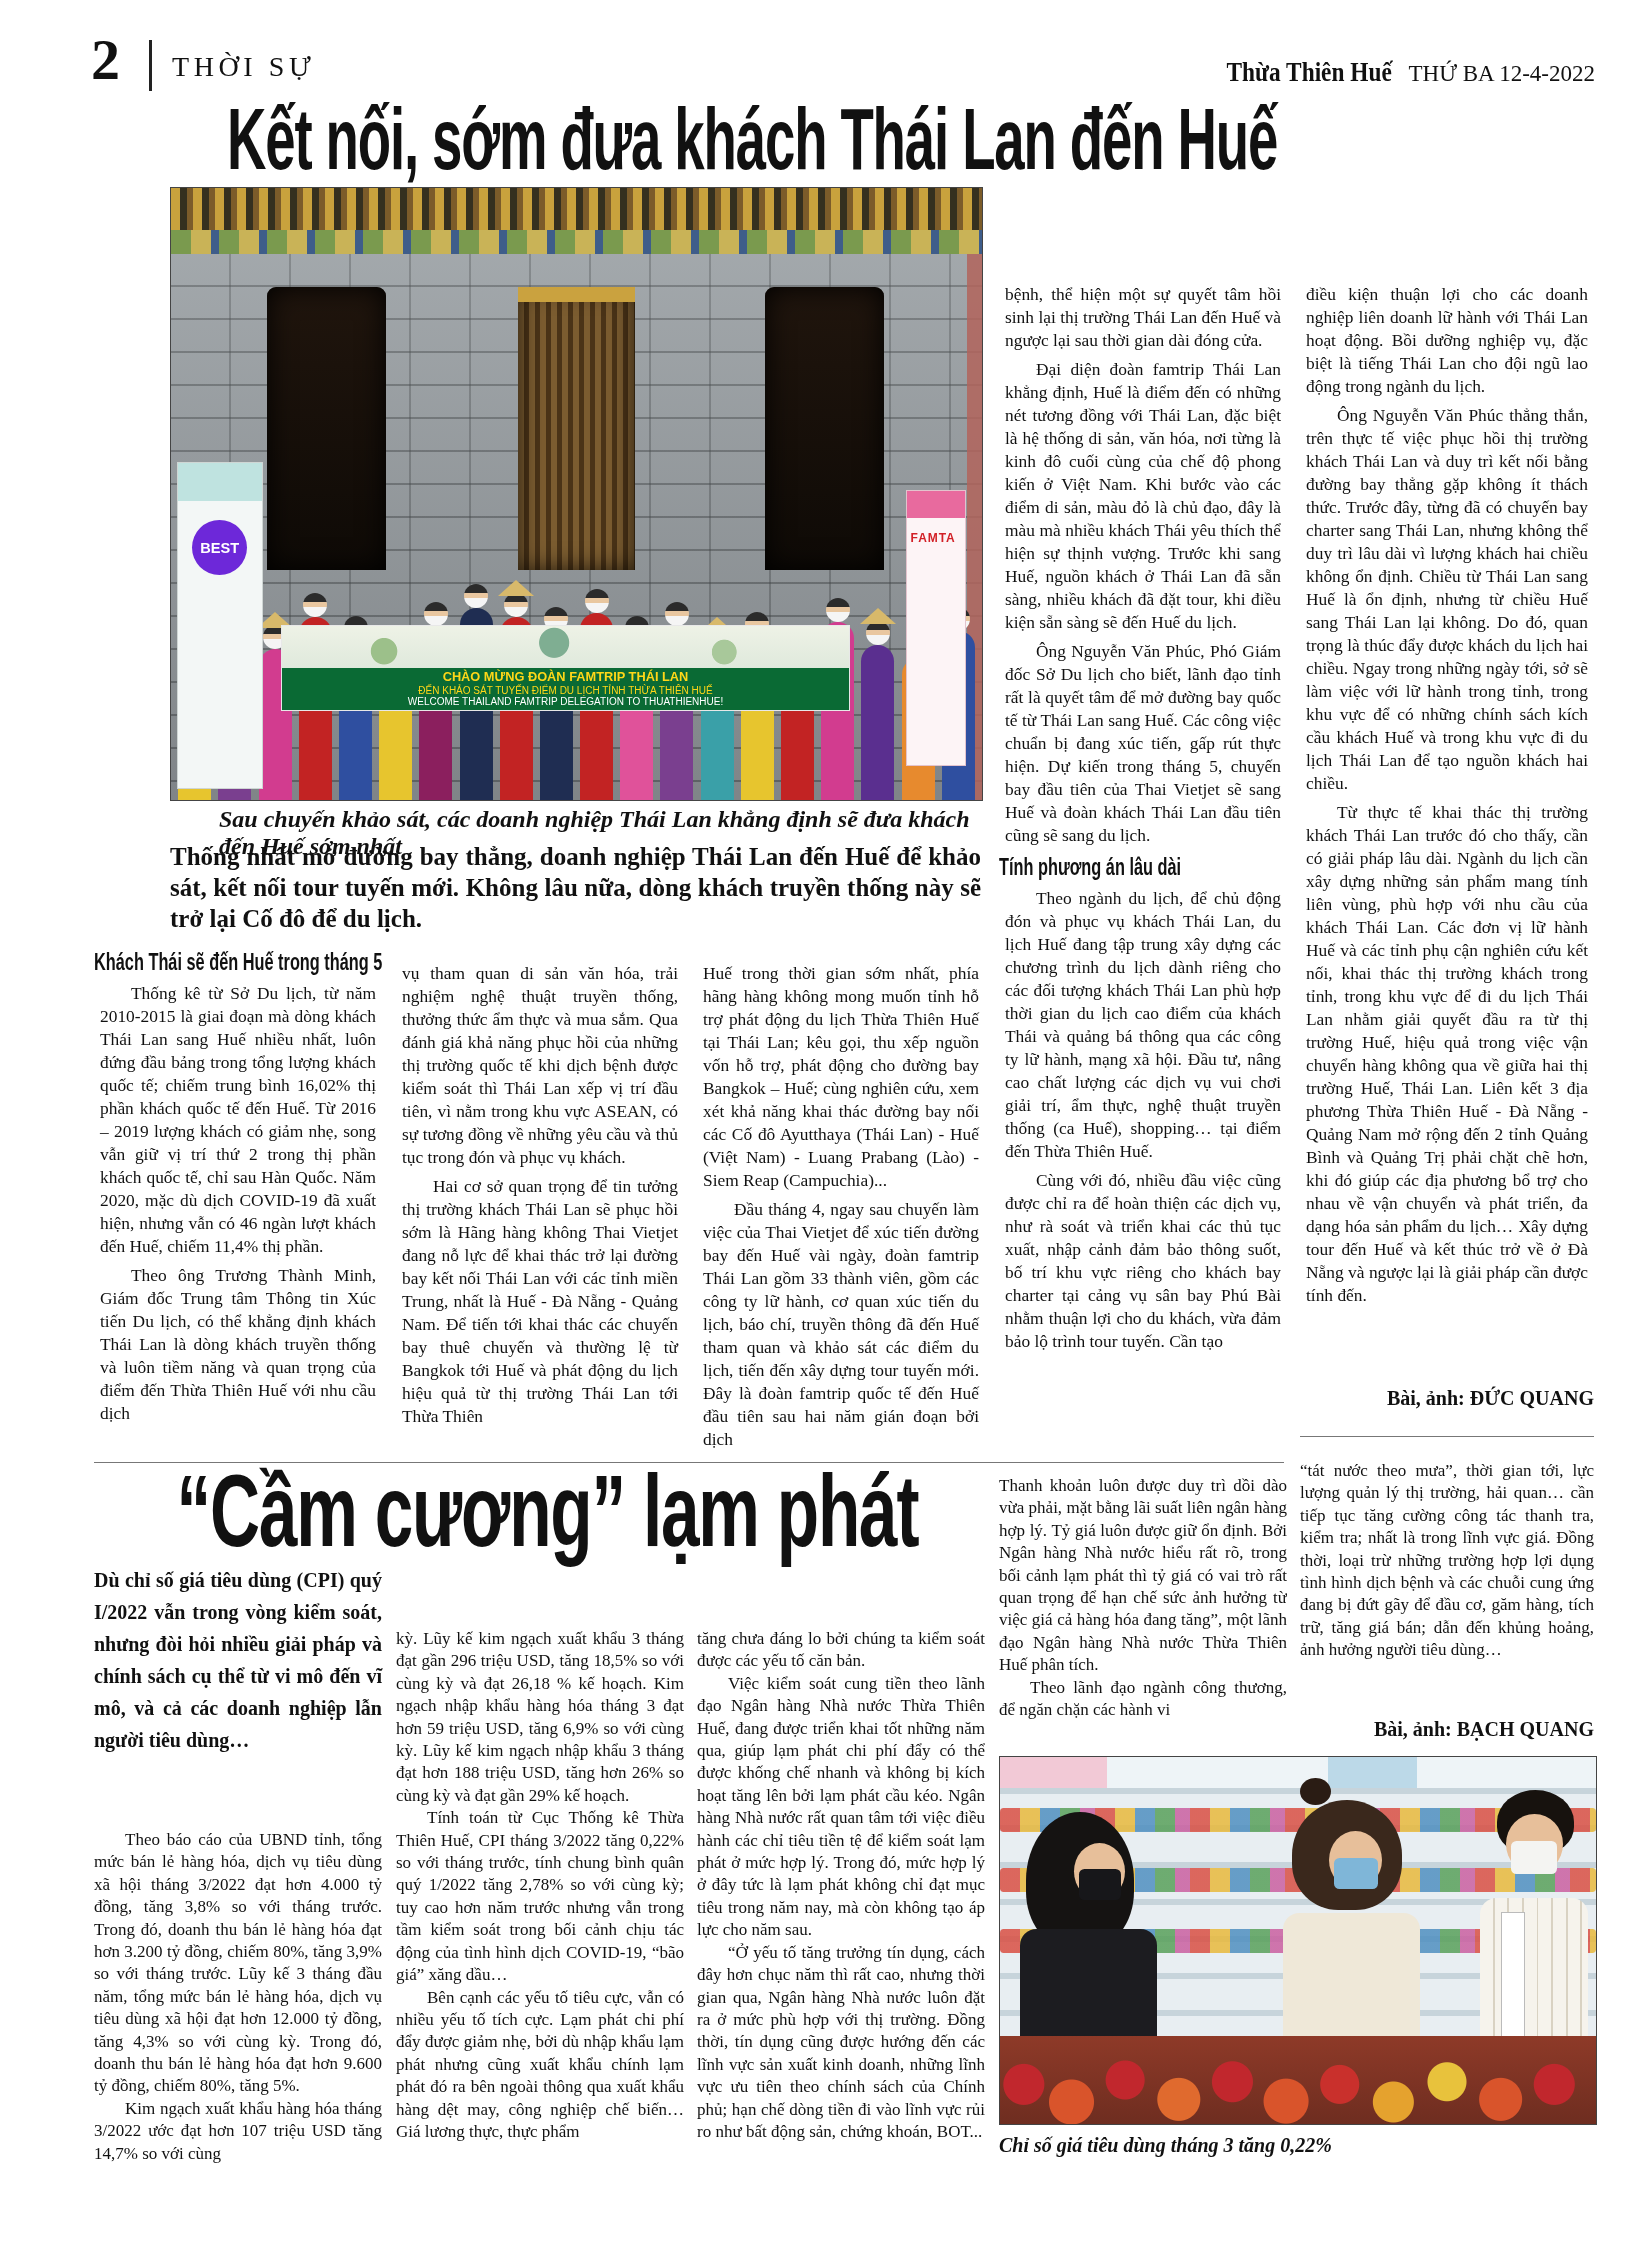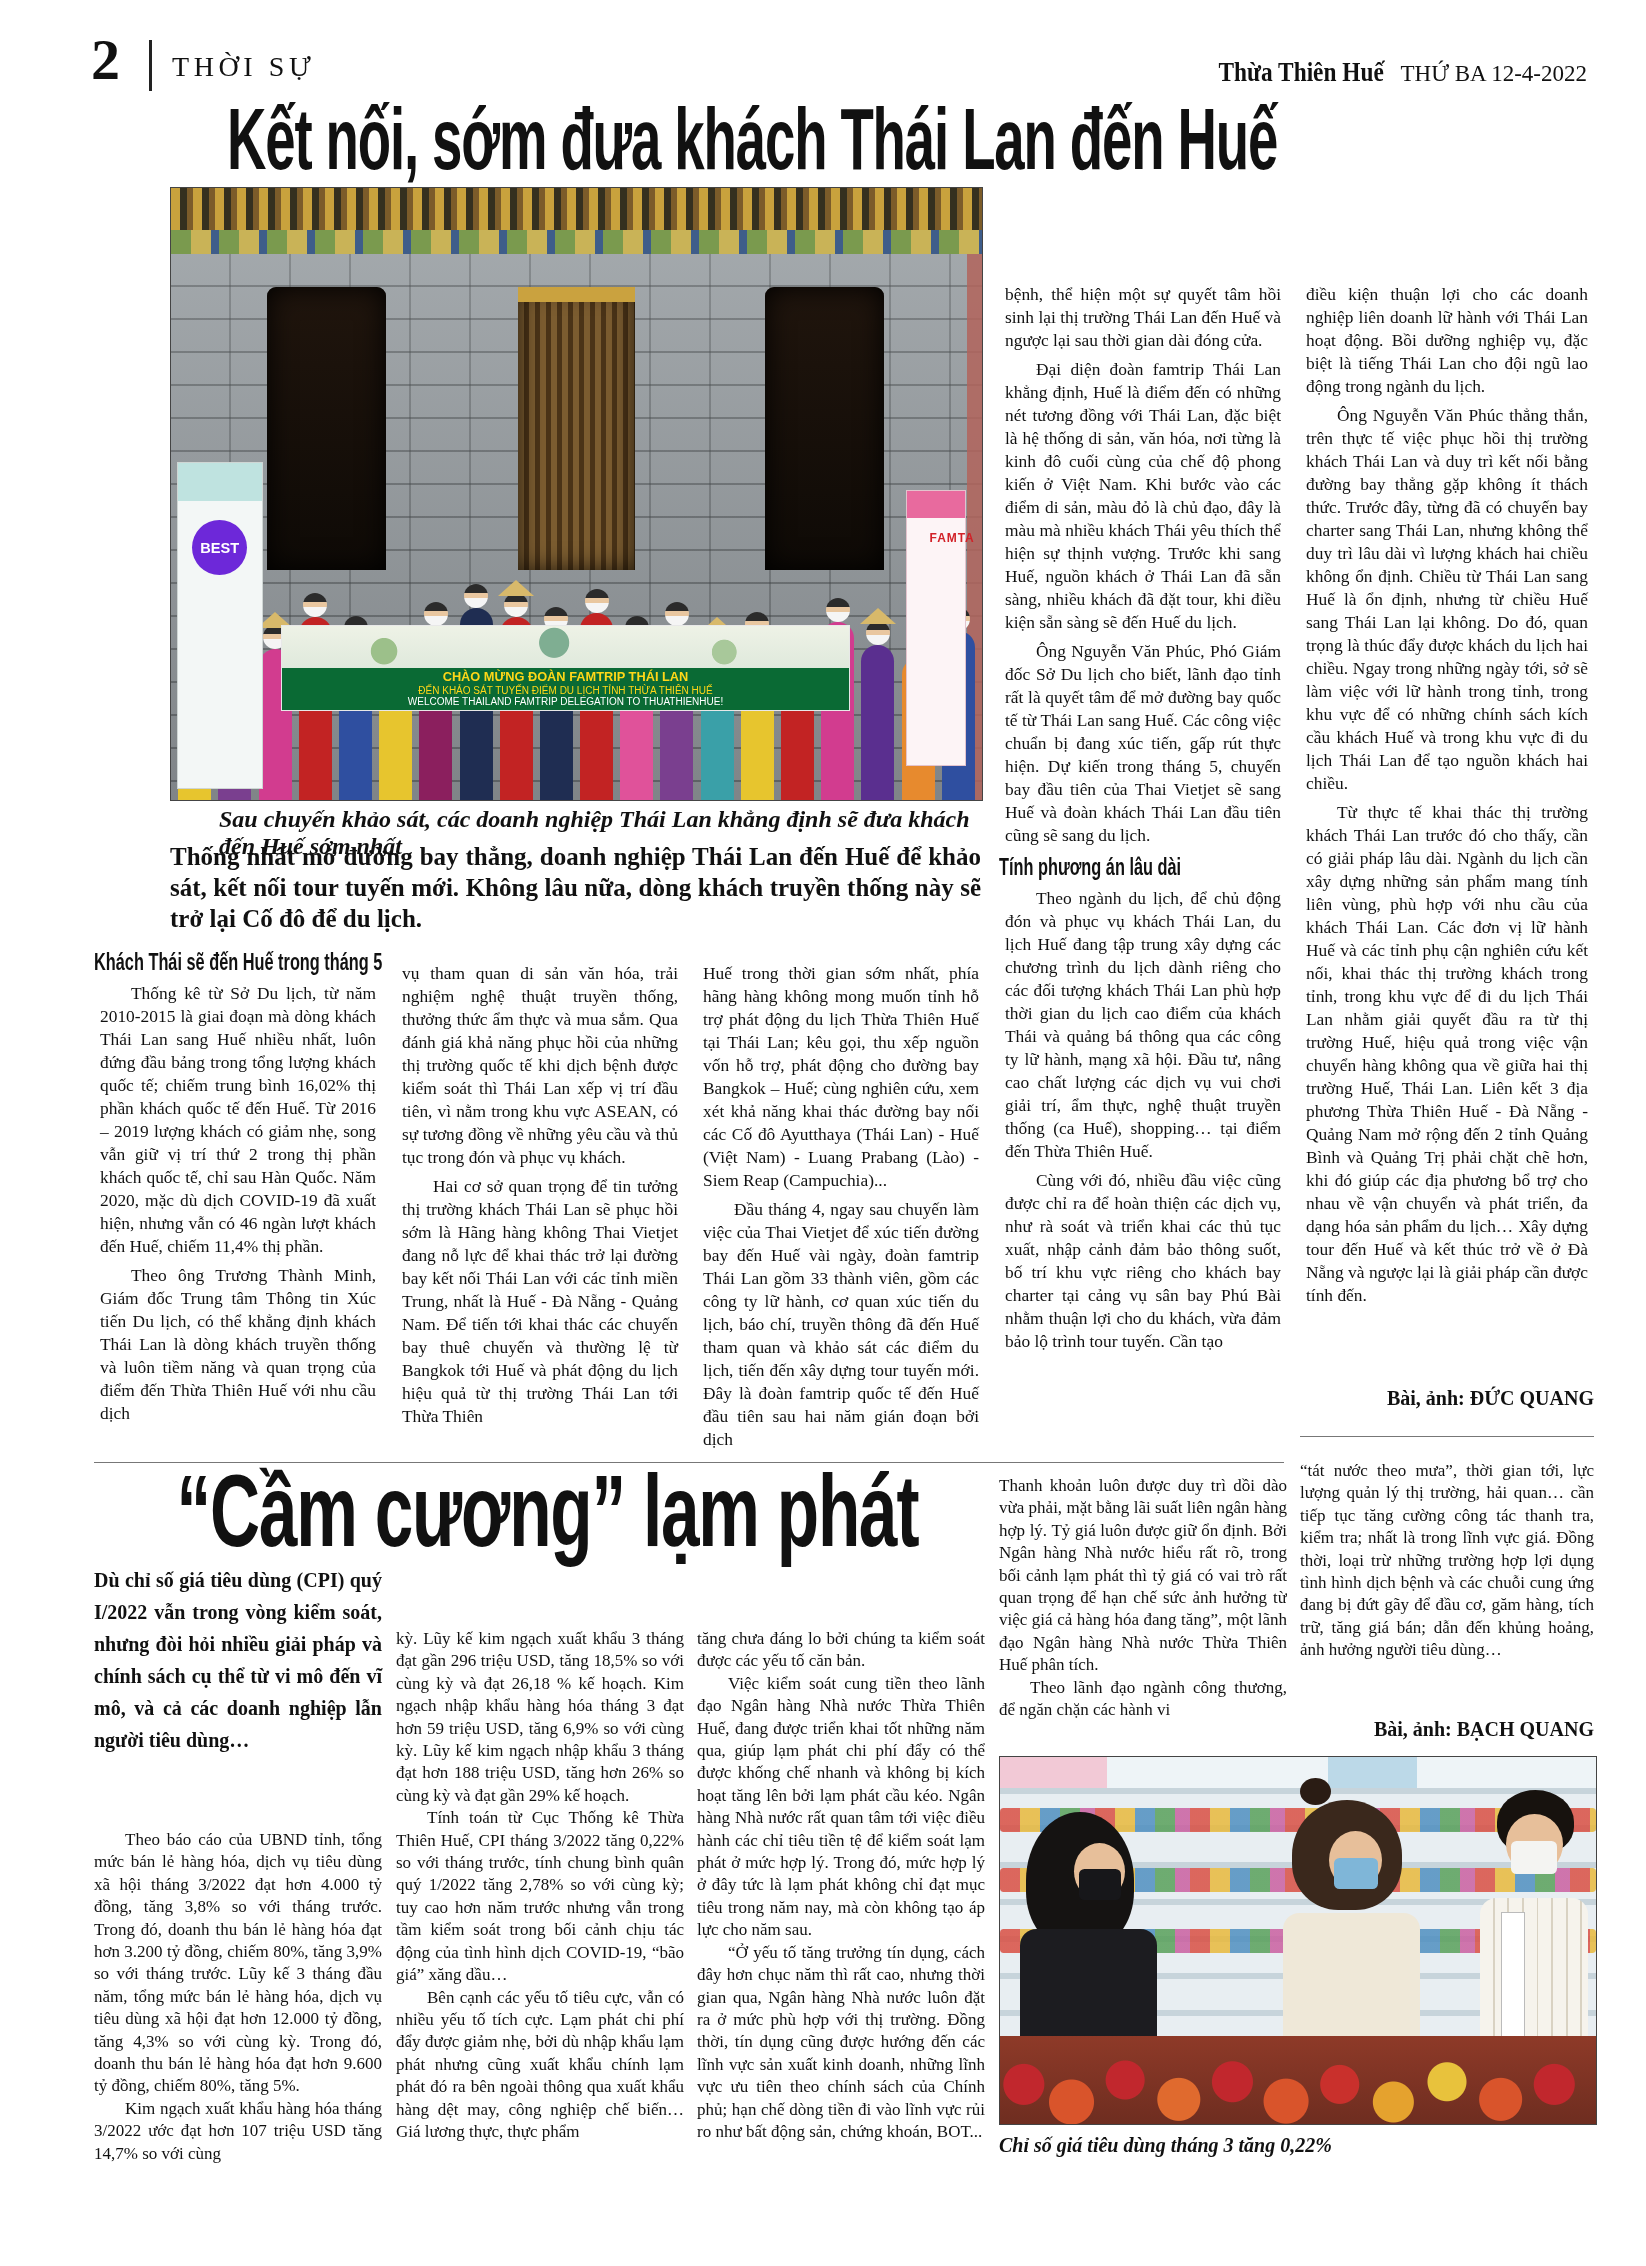--- a/index.html
+++ b/index.html
@@ -4,21 +4,21 @@
 <style>
   html,body{margin:0;padding:0;background:#ffffff;}
   #page{position:relative;width:1647px;height:2267px;background:#ffffff;overflow:hidden;
         font-family:"Liberation Serif",serif;color:#111;}
   .abs{position:absolute;}
 
   
   .pagenum{left:91px;top:31px;font-size:58px;font-weight:bold;line-height:1;}
   .head-sep{left:149px;top:40px;width:2.7px;height:51px;background:#222;}
   .section{left:172px;top:51px;font-size:28px;letter-spacing:4.6px;}
-  .head-right{right:60px;top:57px;display:flex;align-items:baseline;gap:16.4px;white-space:nowrap;}
+  .head-right{right:52px;top:57px;display:flex;align-items:baseline;gap:16.4px;white-space:nowrap;}
   .brand{font-weight:bold;font-size:26.5px;transform:scaleX(.88);transform-origin:right;display:inline-block;}
   .issue-date{font-size:23px;}
 
   
   .h1wrap{left:82px;top:94px;width:1517px;height:95px;display:flex;justify-content:flex-end;align-items:flex-start;}
   .h1txt{font-family:"Liberation Sans",sans-serif;font-weight:bold;font-size:88px;line-height:1.02;
          white-space:nowrap;transform:scaleX(.62);transform-origin:center top;letter-spacing:-1.8px;}
   .h2wrap{left:110px;top:1460px;width:875px;height:108px;display:flex;justify-content:center;align-items:flex-start;}
   .h2txt{font-family:"Liberation Sans",sans-serif;font-weight:bold;font-size:102px;line-height:1.0;
          white-space:nowrap;transform:scaleX(.68);transform-origin:center top;letter-spacing:-1.8px;}
@@ -70,21 +70,21 @@
   .bg1{color:#ffd718;font-weight:bold;font-size:12.8px;}
   .bg2{color:#ffd718;font-size:10px;}
   .bg3{color:#ffffff;font-size:10px;}
   .standeeL{position:absolute;left:5.5px;top:274px;width:84px;height:325px;background:#f3f7f6;border:0.9px solid #cfd6d4;}
   .standeeL::before{content:"";display:block;height:38px;background:#bfe3e0;}
   .best{position:absolute;left:14.6px;top:57px;width:55px;height:55px;border-radius:50%;background:#6d28d9;
         color:#fff;font-family:"Liberation Sans",sans-serif;font-weight:bold;font-size:14.6px;
         display:flex;align-items:center;justify-content:center;}
   .standeeR{position:absolute;right:16.4px;top:302px;width:58px;height:274px;background:#fdf4f6;border:0.9px solid #e3c3cd;}
   .standeeR::before{content:"";display:block;height:27.4px;background:#e86a9e;}
-  .famta{position:absolute;left:23px;top:40px;color:#d22027;font-family:"Liberation Sans",sans-serif;
+  .famta{position:absolute;left:4px;top:40px;color:#d22027;font-family:"Liberation Sans",sans-serif;
          font-weight:bold;font-size:12px;letter-spacing:0.9px;}
 
   
   .cap1{left:219px;top:806px;width:762px;font-style:italic;font-weight:bold;font-size:24px;}
   .lead{left:170px;top:841px;width:811px;font-weight:bold;font-size:25px;line-height:31px;text-align:justify;}
 
   
   .col{overflow:hidden;text-align:justify;}
   .b1 .bp{font-size:17.4px;line-height:23px;margin:6px;}
   .b2 .bp{font-size:17px;line-height:22.4px;margin:0;}

